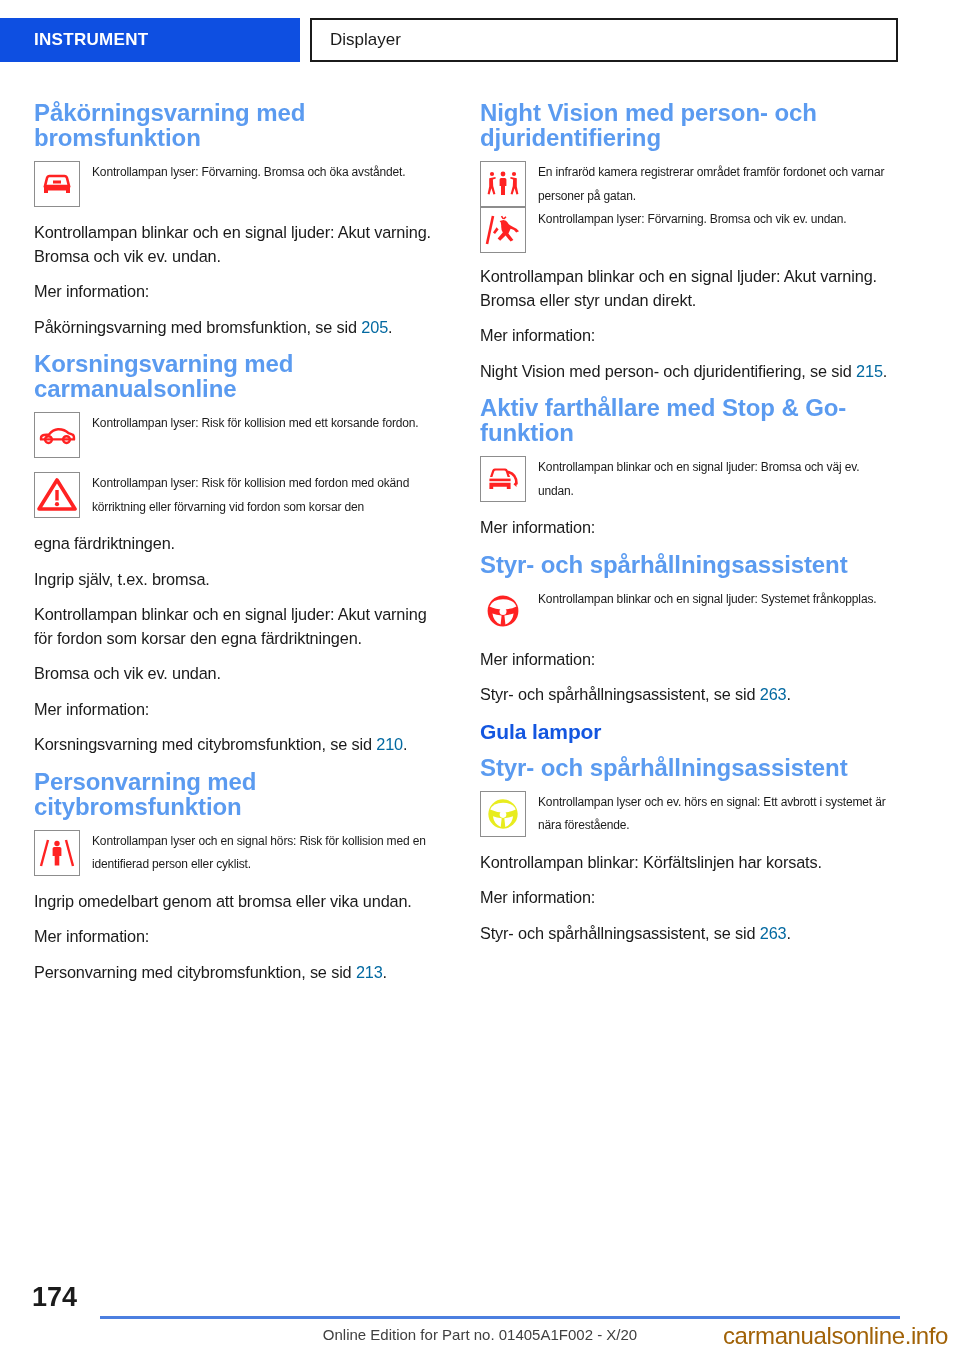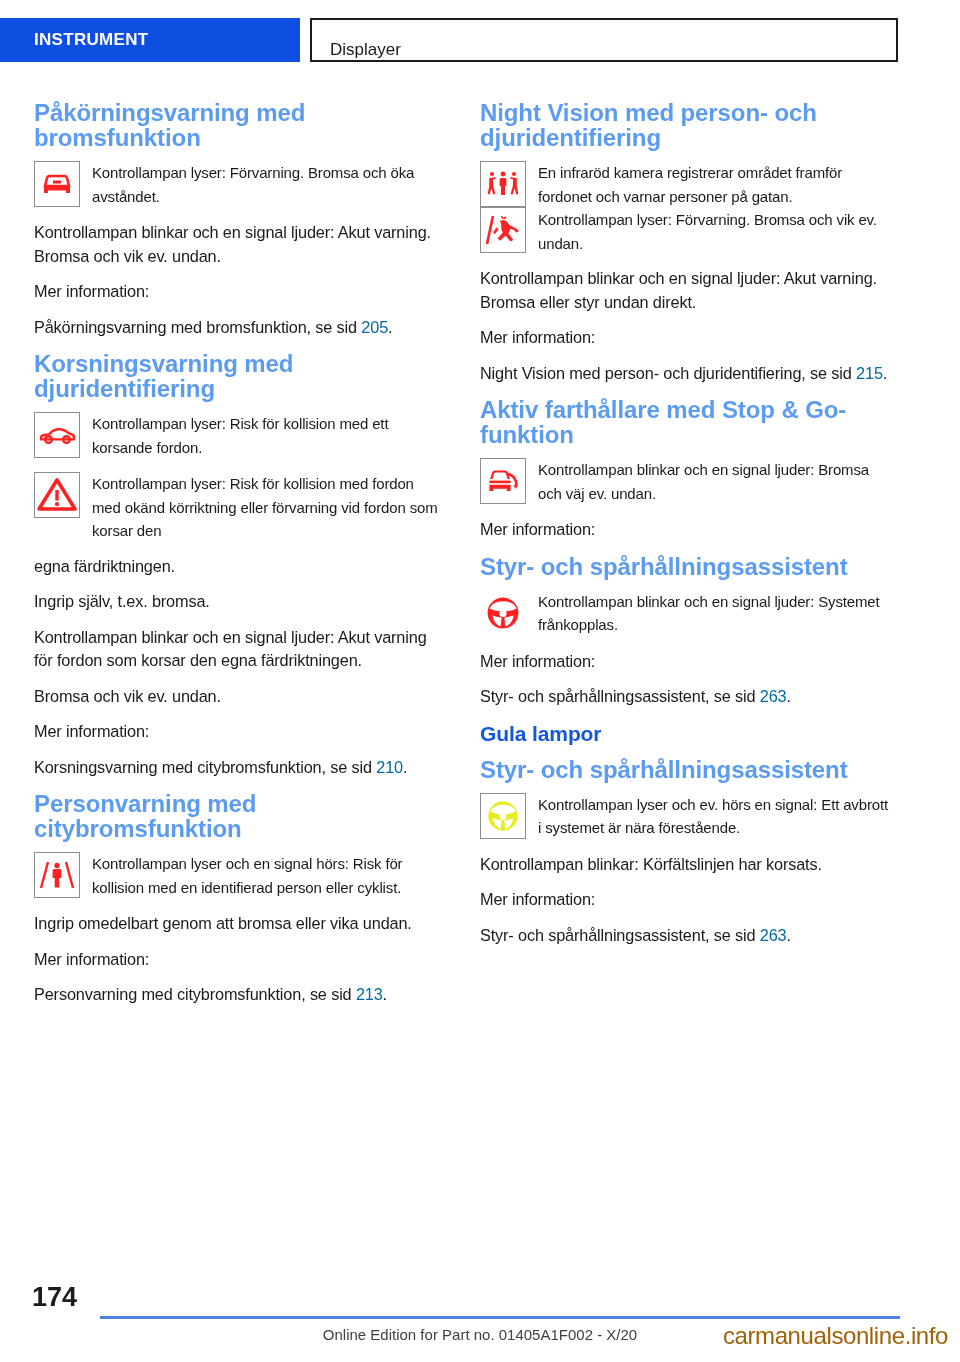--- a/index.html
+++ b/index.html
@@ -36,21 +36,21 @@
   }
   .tab-secondary {
     position: absolute;
     left: 310px; top: 0;
     width: 588px; height: 44px;
     background: #ffffff;
     border: 2px solid #1b1b1b;
     color: #1b1b1b;
     font-size: 17px;
     display: flex;
-    align-items: flex-end;
+    align-items: center;
     padding-left: 18px;
   }
 
   
   .col {
     position: absolute;
     top: 100px;
     width: 410px;
   }
   .col-left  { left: 34px; }
@@ -90,21 +90,21 @@
     background: #ffffff;
     margin-right: 12px;
     margin-bottom: 2px;
     display: flex;
     align-items: center;
     justify-content: center;
     overflow: hidden;
   }
   .icon-box.noborder { border: none; }
   .icon-row .icon-text {
-    font-size: 15px;
+    font-size: 12px;
     line-height: 23.5px;
     letter-spacing: -0.15px;
     margin: 0;
   }
   .clearfix::after { content: ""; display: table; clear: both; }
   .flow-after { font-size: 16.3px; line-height: 23.5px; letter-spacing: -0.15px; margin: 4px 0 12px 0; }
 
   
   .icon-stack { float: left; margin-right: 12px; }
   .icon-stack .icon-box { float: none; margin-right: 0; margin-bottom: 0; }
@@ -166,21 +166,21 @@
         <path d="M7 22 L33 22 L33 29 L29 29 L29 26.6 L11 26.6 L11 29 L7 29 Z" fill="#ff2222"></path>
         <rect x="16" y="16.5" width="8" height="3" fill="#ff2222"></rect>
       </svg>
     </span>
     <p class="icon-text">Kontrollampan lyser: Förvarning. Bromsa och öka avståndet.</p>
   </div>
   <p class="flow-after">Kontrollampan blinkar och en signal ljuder: Akut varning. Bromsa och vik ev. undan.</p>
   <p class="para">Mer information:</p>
   <p class="para"><span>Påkörningsvarning med bromsfunktion, se sid </span><span class="pageref">205</span><span>.</span></p>
 
-  <h2 class="section-title gap-before">Korsningsvarning med djuridentifiering</h2>
+  <h2 class="section-title gap-before">Korsningsvarning med carmanualsonline</h2>
   <div class="icon-row clearfix">
     <span class="icon-box">
       <svg width="40" height="40" viewBox="0 0 40 40" aria-hidden="true">
         <path d="M4 23 Q4 20.5 7 20 L12 19.4 Q16 14.5 21 14.2 Q27.5 14 31.5 18.2 L35 19.4 Q37 20 37 23 L37 24.4 L4 24.4 Z" fill="none" stroke="#ff2222" stroke-width="2.4" stroke-linejoin="round"></path>
         <circle cx="11.5" cy="24.6" r="3.4" fill="none" stroke="#ff2222" stroke-width="2.4"></circle>
         <circle cx="29.5" cy="24.6" r="3.4" fill="none" stroke="#ff2222" stroke-width="2.4"></circle>
       </svg>
     </span>
     <p class="icon-text">Kontrollampan lyser: Risk för kollision med ett korsande fordon.</p>
   </div>

